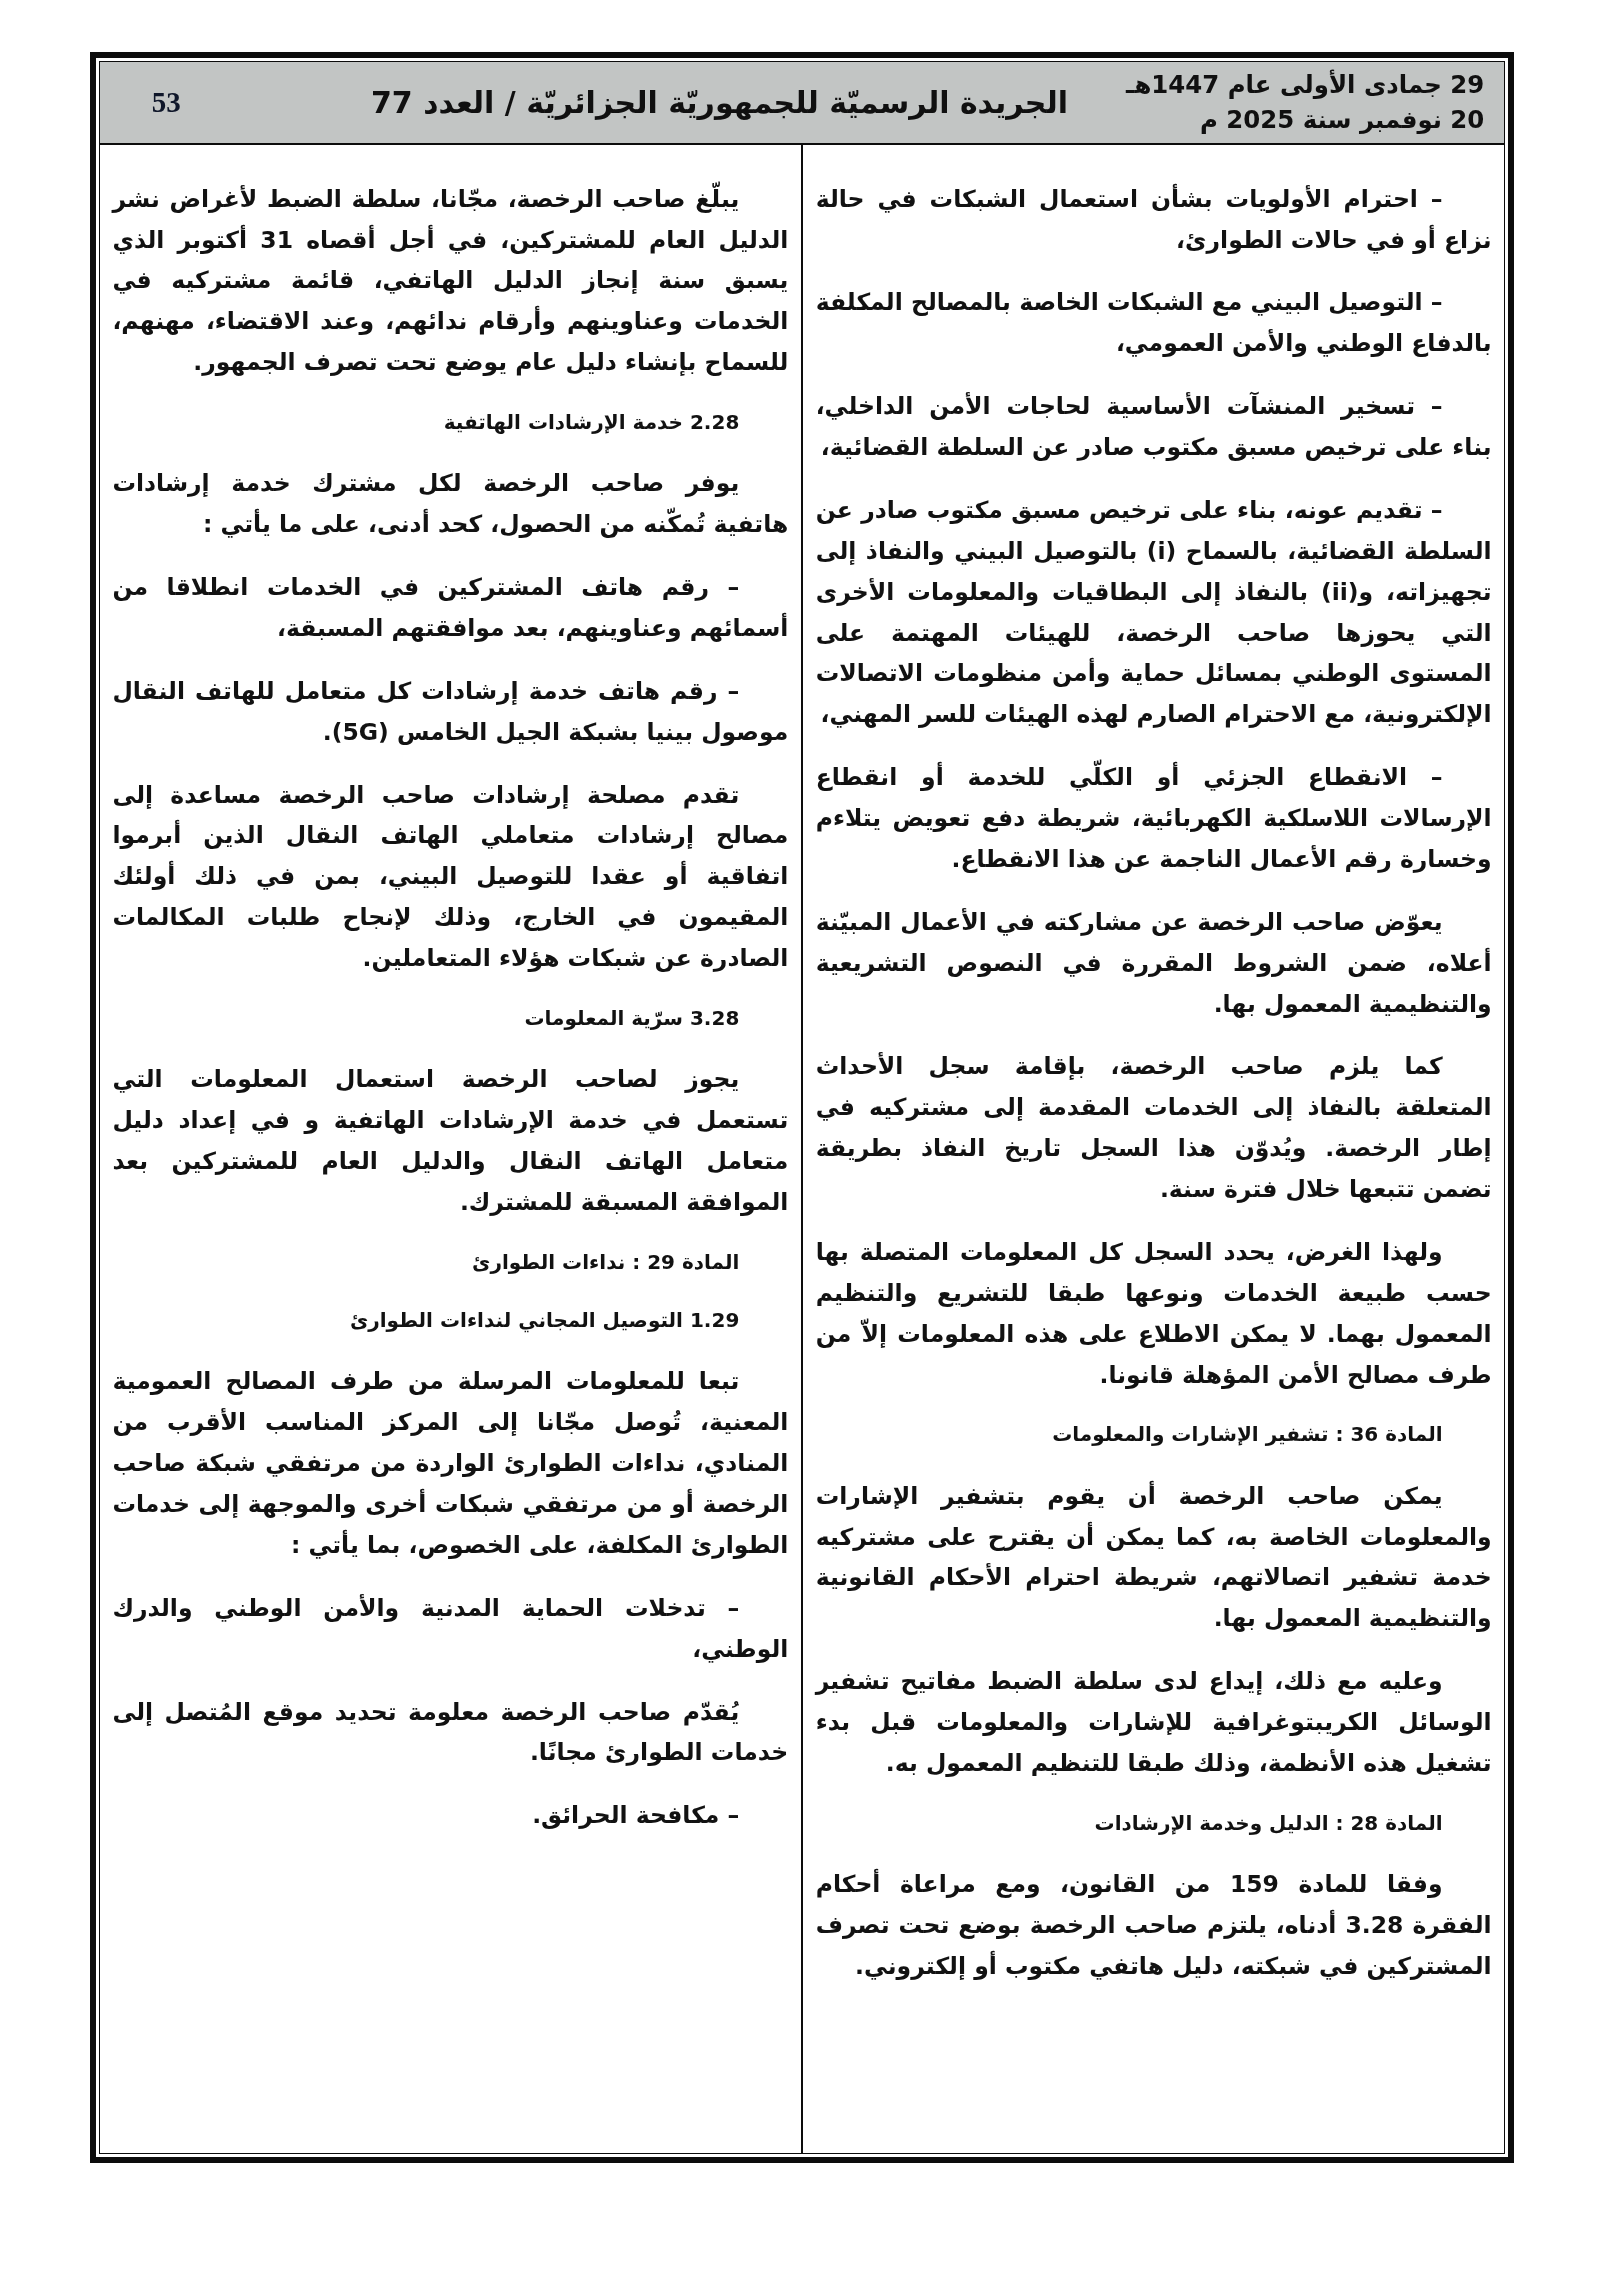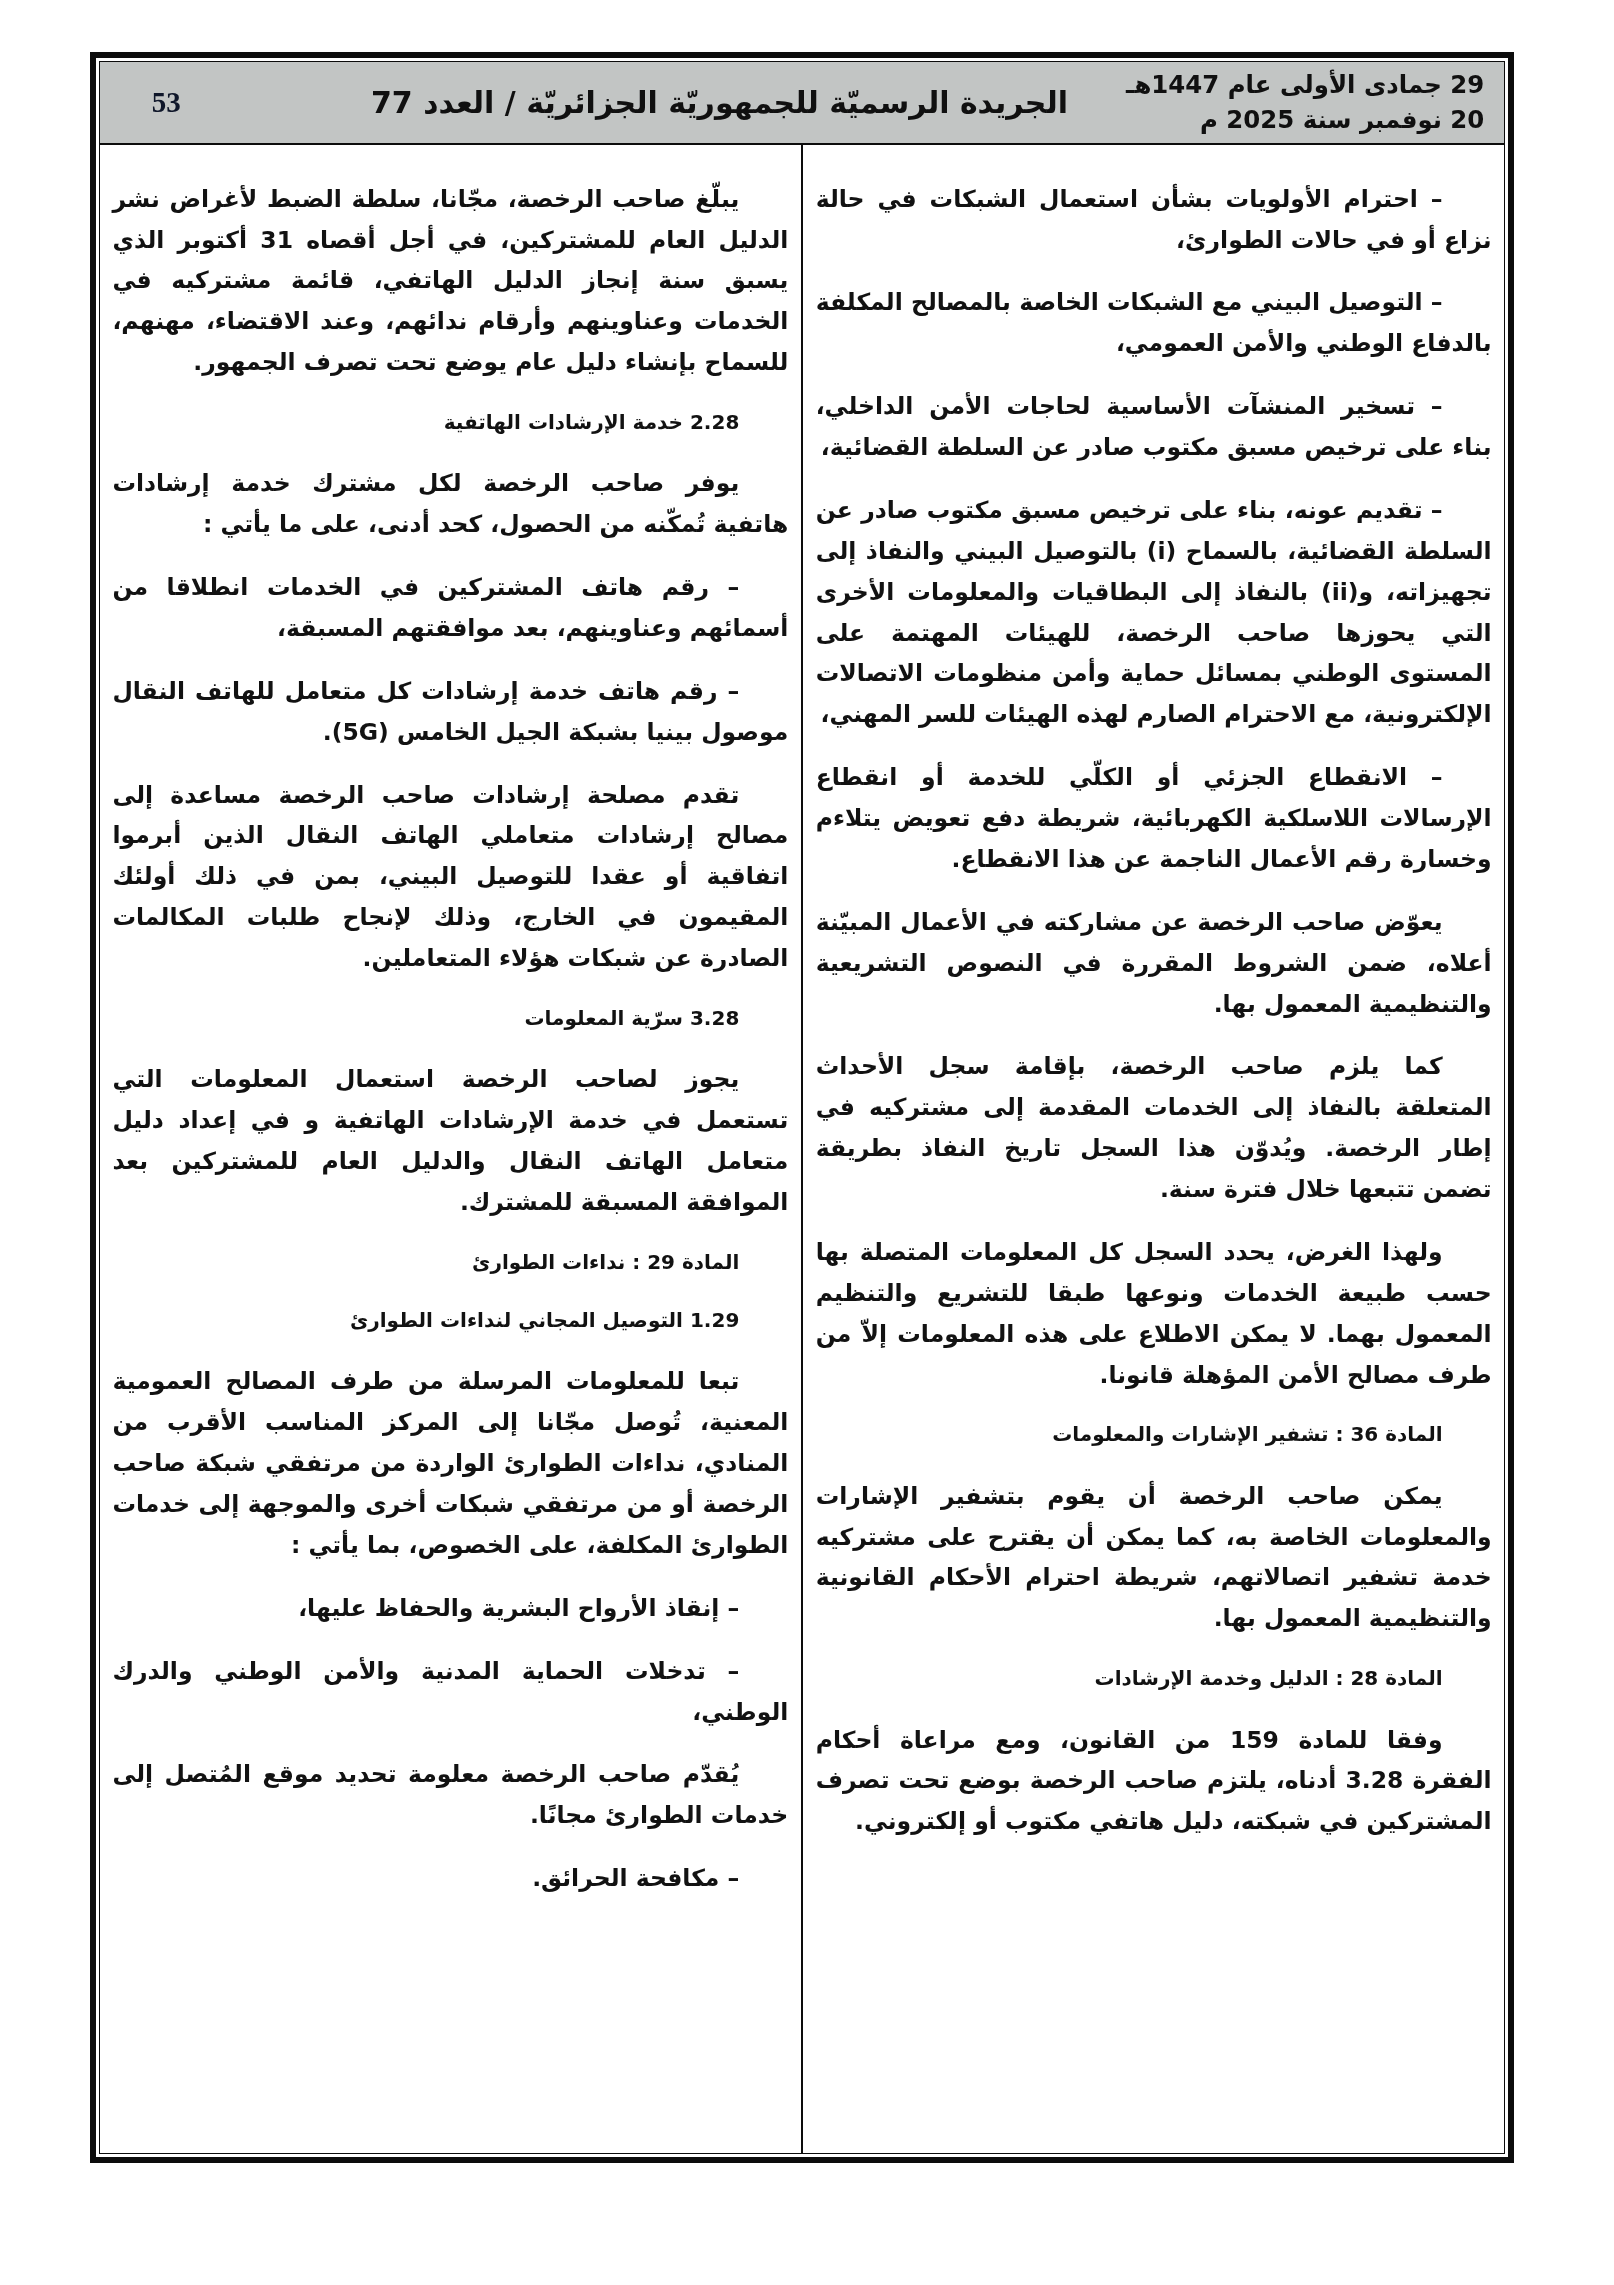--- a/index.html
+++ b/index.html
@@ -130,37 +130,37 @@
           <p>– احترام الأولويات بشأن استعمال الشبكات في حالة نزاع أو في حالات الطوارئ،</p>
           <p>– التوصيل البيني مع الشبكات الخاصة بالمصالح المكلفة بالدفاع الوطني والأمن العمومي،</p>
           <p>– تسخير المنشآت الأساسية لحاجات الأمن الداخلي، بناء على ترخيص مسبق مكتوب صادر عن السلطة القضائية،</p>
           <p>– تقديم عونه، بناء على ترخيص مسبق مكتوب صادر عن السلطة القضائية، بالسماح (i) بالتوصيل البيني والنفاذ إلى تجهيزاته، و(ii) بالنفاذ إلى البطاقيات والمعلومات الأخرى التي يحوزها صاحب الرخصة، للهيئات المهتمة على المستوى الوطني بمسائل حماية وأمن منظومات الاتصالات الإلكترونية، مع الاحترام الصارم لهذه الهيئات للسر المهني،</p>
           <p>– الانقطاع الجزئي أو الكلّي للخدمة أو انقطاع الإرسالات اللاسلكية الكهربائية، شريطة دفع تعويض يتلاءم وخسارة رقم الأعمال الناجمة عن هذا الانقطاع.</p>
           <p>يعوّض صاحب الرخصة عن مشاركته في الأعمال المبيّنة أعلاه، ضمن الشروط المقررة في النصوص التشريعية والتنظيمية المعمول بها.</p>
           <p>كما يلزم صاحب الرخصة، بإقامة سجل الأحداث المتعلقة بالنفاذ إلى الخدمات المقدمة إلى مشتركيه في إطار الرخصة. ويُدوّن هذا السجل تاريخ النفاذ بطريقة تضمن تتبعها خلال فترة سنة.</p>
           <p>ولهذا الغرض، يحدد السجل كل المعلومات المتصلة بها حسب طبيعة الخدمات ونوعها طبقا للتشريع والتنظيم المعمول بهما. لا يمكن الاطلاع على هذه المعلومات إلاّ من طرف مصالح الأمن المؤهلة قانونا.</p>
           <p class="heading">المادة 36 : تشفير الإشارات والمعلومات</p>
           <p>يمكن صاحب الرخصة أن يقوم بتشفير الإشارات والمعلومات الخاصة به، كما يمكن أن يقترح على مشتركيه خدمة تشفير اتصالاتهم، شريطة احترام الأحكام القانونية والتنظيمية المعمول بها.</p>
+          <p>وعليه مع ذلك، إيداع لدى سلطة الضبط مفاتيح تشفير الوسائل الكريبتوغرافية للإشارات والمعلومات قبل بدء تشغيل هذه الأنظمة، وذلك طبقا للتنظيم المعمول به.</p>
           <p class="heading">المادة 28 : الدليل وخدمة الإرشادات</p>
           <p>وفقا للمادة 159 من القانون، ومع مراعاة أحكام الفقرة 3.28 أدناه، يلتزم صاحب الرخصة بوضع تحت تصرف المشتركين في شبكته، دليل هاتفي مكتوب أو إلكتروني.</p>
         </div>
 
         <div class="col col-left">
           <p>يبلّغ صاحب الرخصة، مجّانا، سلطة الضبط لأغراض نشر الدليل العام للمشتركين، في أجل أقصاه 31 أكتوبر الذي يسبق سنة إنجاز الدليل الهاتفي، قائمة مشتركيه في الخدمات وعناوينهم وأرقام ندائهم، وعند الاقتضاء، مهنهم، للسماح بإنشاء دليل عام يوضع تحت تصرف الجمهور.</p>
           <p class="heading">2.28 خدمة الإرشادات الهاتفية</p>
           <p>يوفر صاحب الرخصة لكل مشترك خدمة إرشادات هاتفية تُمكّنه من الحصول، كحد أدنى، على ما يأتي :</p>
           <p>– رقم هاتف المشتركين في الخدمات انطلاقا من أسمائهم وعناوينهم، بعد موافقتهم المسبقة،</p>
           <p>– رقم هاتف خدمة إرشادات كل متعامل للهاتف النقال موصول بينيا بشبكة الجيل الخامس (5G).</p>
           <p>تقدم مصلحة إرشادات صاحب الرخصة مساعدة إلى مصالح إرشادات متعاملي الهاتف النقال الذين أبرموا اتفاقية أو عقدا للتوصيل البيني، بمن في ذلك أولئك المقيمون في الخارج، وذلك لإنجاح طلبات المكالمات الصادرة عن شبكات هؤلاء المتعاملين.</p>
           <p class="heading">3.28 سرّية المعلومات</p>
           <p>يجوز لصاحب الرخصة استعمال المعلومات التي تستعمل في خدمة الإرشادات الهاتفية و في إعداد دليل متعامل الهاتف النقال والدليل العام للمشتركين بعد الموافقة المسبقة للمشترك.</p>
           <p class="heading">المادة 29 : نداءات الطوارئ</p>
           <p class="heading">1.29 التوصيل المجاني لنداءات الطوارئ</p>
           <p>تبعا للمعلومات المرسلة من طرف المصالح العمومية المعنية، تُوصل مجّانا إلى المركز المناسب الأقرب من المنادي، نداءات الطوارئ الواردة من مرتفقي شبكة صاحب الرخصة أو من مرتفقي شبكات أخرى والموجهة إلى خدمات الطوارئ المكلفة، على الخصوص، بما يأتي :</p>
-          <p>– إنقاذ الأرواح البشرية والحفاظ عليها،</p>
           <p>– تدخلات الحماية المدنية والأمن الوطني والدرك الوطني،</p>
           <p>يُقدّم صاحب الرخصة معلومة تحديد موقع المُتصل إلى خدمات الطوارئ مجانًا.</p>
           <p>– مكافحة الحرائق.</p>
         </div>
 
       </div>
     </div>
   </div>
 </div>
 

